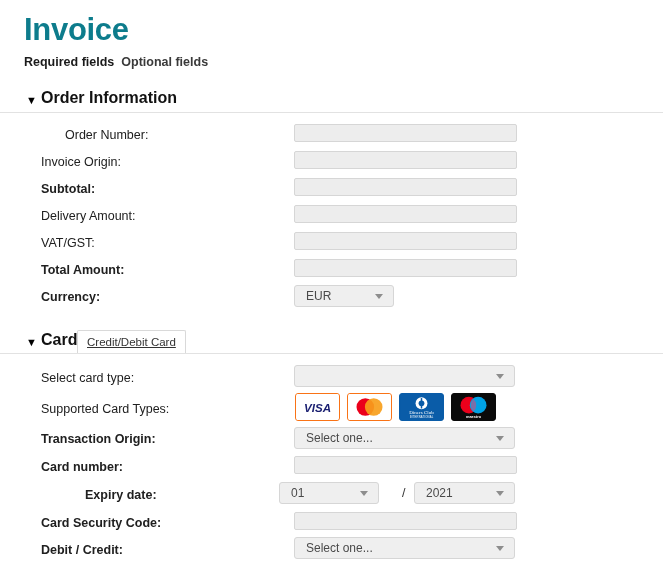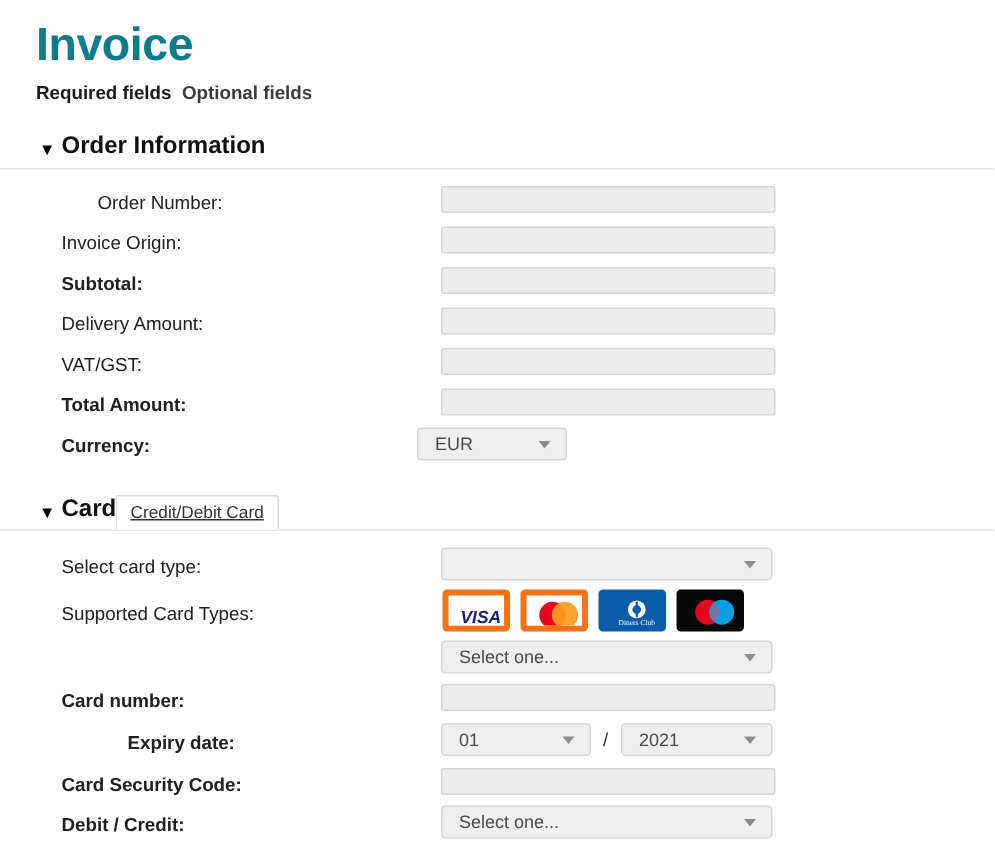--- a/index.html
+++ b/index.html
@@ -156,21 +156,21 @@
   }
 
   
   .card-logo {
     position: absolute;
     box-sizing: border-box;
     width: 45px;
     height: 28px;
     border-radius: 3px;
     overflow: hidden;
-    border: 4px solid #f97316;
+    border: 1px solid #f97316;
     background: #ffffff;
   }
   .card-logo.dark { background: #0a0a0a; border-color: #0a0a0a; }
   .card-logo.blue { background: #0a5ca8; border-color: #0a5ca8; }
 </style>
 </head>
 <body>
 
 <div class="page">
 
@@ -198,21 +198,21 @@
   <div class="row-label" style="left:41px; top:208px;">Delivery Amount:</div>
   <div class="field text-input" style="left:294px; top:205px; width:223px;"></div>
 
   <div class="row-label" style="left:41px; top:235px;text-align:right;">VAT/GST:</div>
   <div class="field text-input" style="left:294px; top:232px; width:223px;"></div>
 
   <div class="row-label required" style="left:41px; top:262px;">Total Amount:</div>
   <div class="field text-input" style="left:294px; top:259px; width:223px;"></div>
 
   <div class="row-label required" style="left:41px; top:289px;">Currency:</div>
-  <div class="field select" style="left:278px; top:285px; width:100px;">
+  <div class="field select" style="left:294px; top:285px; width:100px;">
     <span class="sel-value">EUR</span>
     <span class="chev"></span>
   </div>
 
   <div class="section-head" style="top:330px;">
     <span class="caret">▼</span>
     <span class="sec-title">Card</span>
   </div>
   <div class="rule" style="top:353px;"></div>
   <div class="tab" style="left:77px; top:330px;">Credit/Debit Card</div>
@@ -254,30 +254,31 @@
   <div class="card-logo dark" style="left:451px; top:393px;">
     <svg viewBox="0 0 45 28" width="43" height="26" xmlns="http://www.w3.org/2000/svg">
       <rect width="45" height="28" fill="#0a0a0a"></rect>
       <circle cx="17.5" cy="12" r="9" fill="#eb001b"></circle>
       <circle cx="27.5" cy="12" r="9" fill="#00a2e5"></circle>
       <path d="M22.5 5.3a9 9 0 0 0 0 13.4 9 9 0 0 0 0-13.4z" fill="#7b6fa8"></path>
       <text x="22.5" y="25.6" font-family="'Liberation Sans',sans-serif" font-size="4.2" font-weight="bold" fill="#ffffff" text-anchor="middle">maestro</text>
     </svg>
   </div>
 
+  <div class="row-label required" style="left:41px; top:431px;">Transaction Origin:</div>
   <div class="field select" style="left:294px; top:427px; width:221px;">
     <span class="sel-value">Select one...</span>
     <span class="chev"></span>
   </div>
 
   <div class="row-label required" style="left:41px; top:459px;">Card number:</div>
   <div class="field text-input" style="left:294px; top:456px; width:223px;"></div>
 
   <div class="row-label required" style="left:41px; top:487px;padding-left:44px;">Expiry date:</div>
-  <div class="field select" style="left:294px; top:482px; width:100px;">
+  <div class="field select" style="left:279px; top:482px; width:100px;">
     <span class="sel-value">01</span>
     <span class="chev"></span>
   </div>
   <div class="slash" style="left:402px; top:485px;">/</div>
   <div class="field select" style="left:414px; top:482px; width:101px;">
     <span class="sel-value">2021</span>
     <span class="chev"></span>
   </div>
 
   <div class="row-label required" style="left:41px; top:515px;">Card Security Code:</div>

